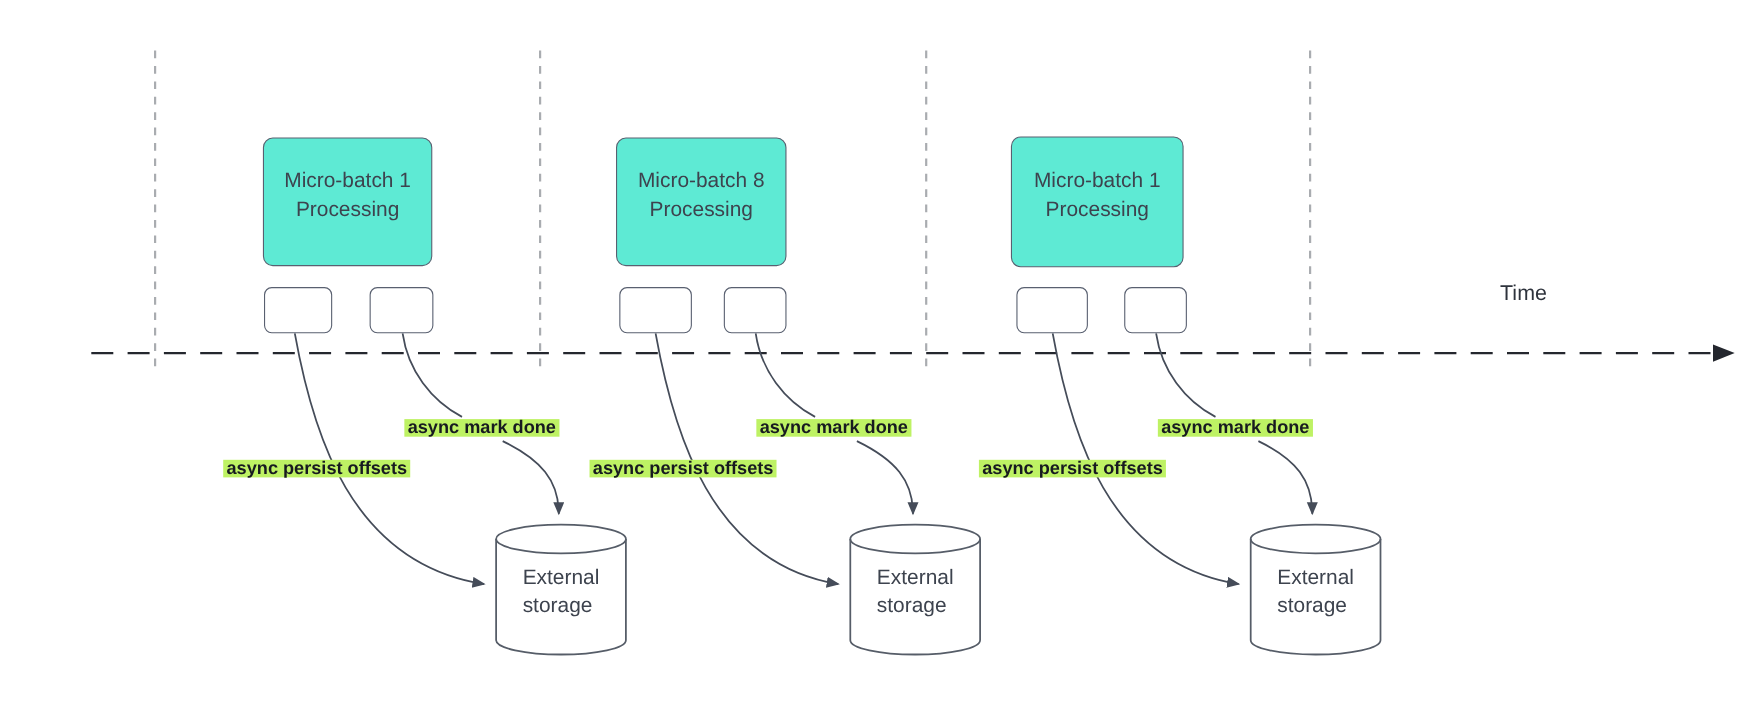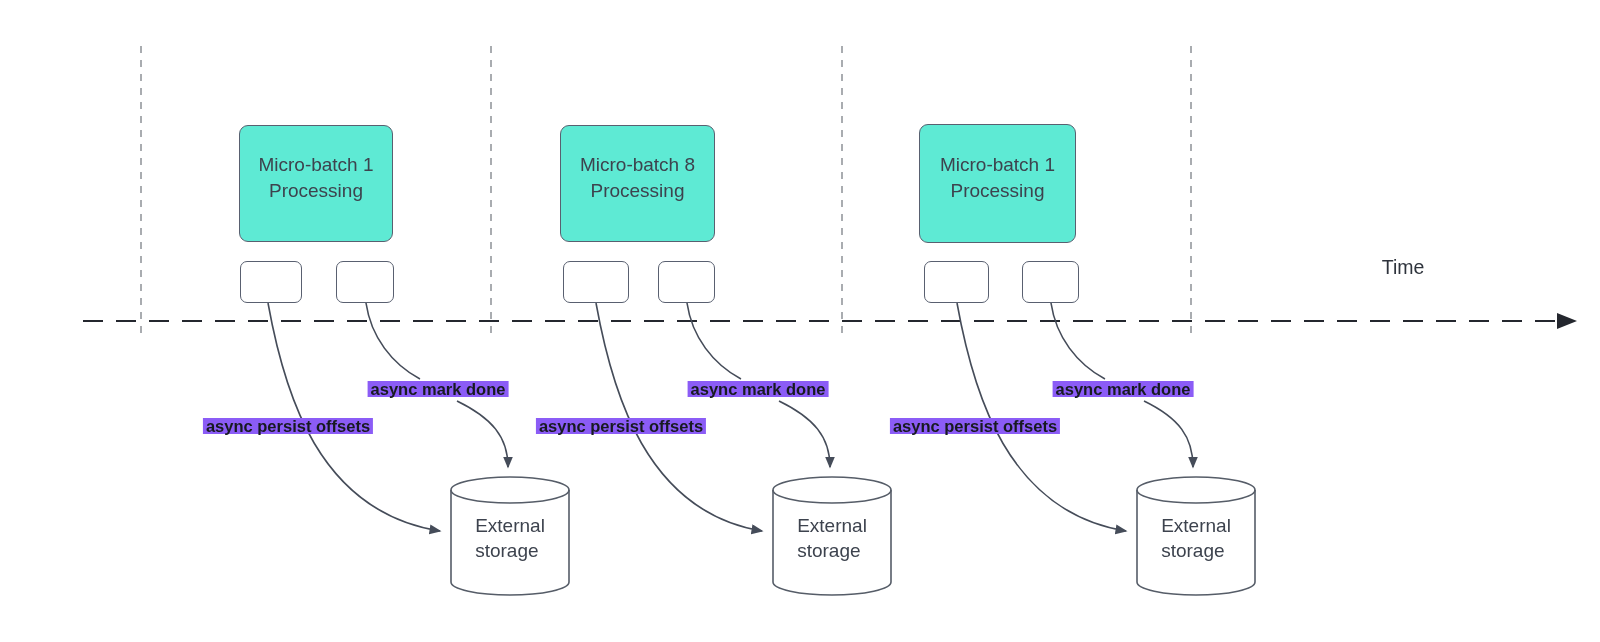--- a/index.html
+++ b/index.html
@@ -11,21 +11,21 @@
   .abs{position:absolute;box-sizing:border-box;}
   .node{
     border:1.6px solid #596070;border-radius:9px;background:#5eead4;
     display:flex;align-items:center;justify-content:center;text-align:center;
     white-space:pre-line;font-size:19px;line-height:26px;color:#3d434e;
     padding-bottom:12px;
   }
   .stub{border:1.5px solid #596070;border-radius:7px;background:#ffffff;}
   .asy{
     font-weight:bold;font-size:16.5px;line-height:16px;color:#171a20;
-    background:#8b5cf6;padding:0 3px;transform:translateX(-50%);white-space:nowrap;
+    background:#bef264;padding:0 3px;transform:translateX(-50%);white-space:nowrap;
   }
   .store{
     white-space:pre-line;text-align:left;font-size:19px;line-height:25px;
     color:#3d434e;transform:translateX(-50%);
   }
   .time{font-size:19.5px;color:#2e333c;transform:translateX(-50%);}
 </style>
 </head>
 <body>
 
@@ -94,15 +94,15 @@
 
   <div class="abs node" style="left:919px;top:124px;width:157px;height:119px;">Micro-batch 1
 Processing</div>
   <div class="abs stub" style="left:924px;top:261px;width:65px;height:42px;"></div>
   <div class="abs stub" style="left:1022px;top:261px;width:57px;height:42px;"></div>
   <div class="abs asy" style="left:975px;top:418px;">async persist offsets</div>
   <div class="abs asy" style="left:1123px;top:381px;">async mark done</div>
   <div class="abs store" style="left:1196px;top:513px;">External
 storage</div>
 
-  <div class="abs time" style="left:1385px;top:256px;margin-left:18px;">Time</div>
+  <div class="abs time" style="left:1385px;top:256px;">Time</div>
 
 </div>
 
 </body></html>

